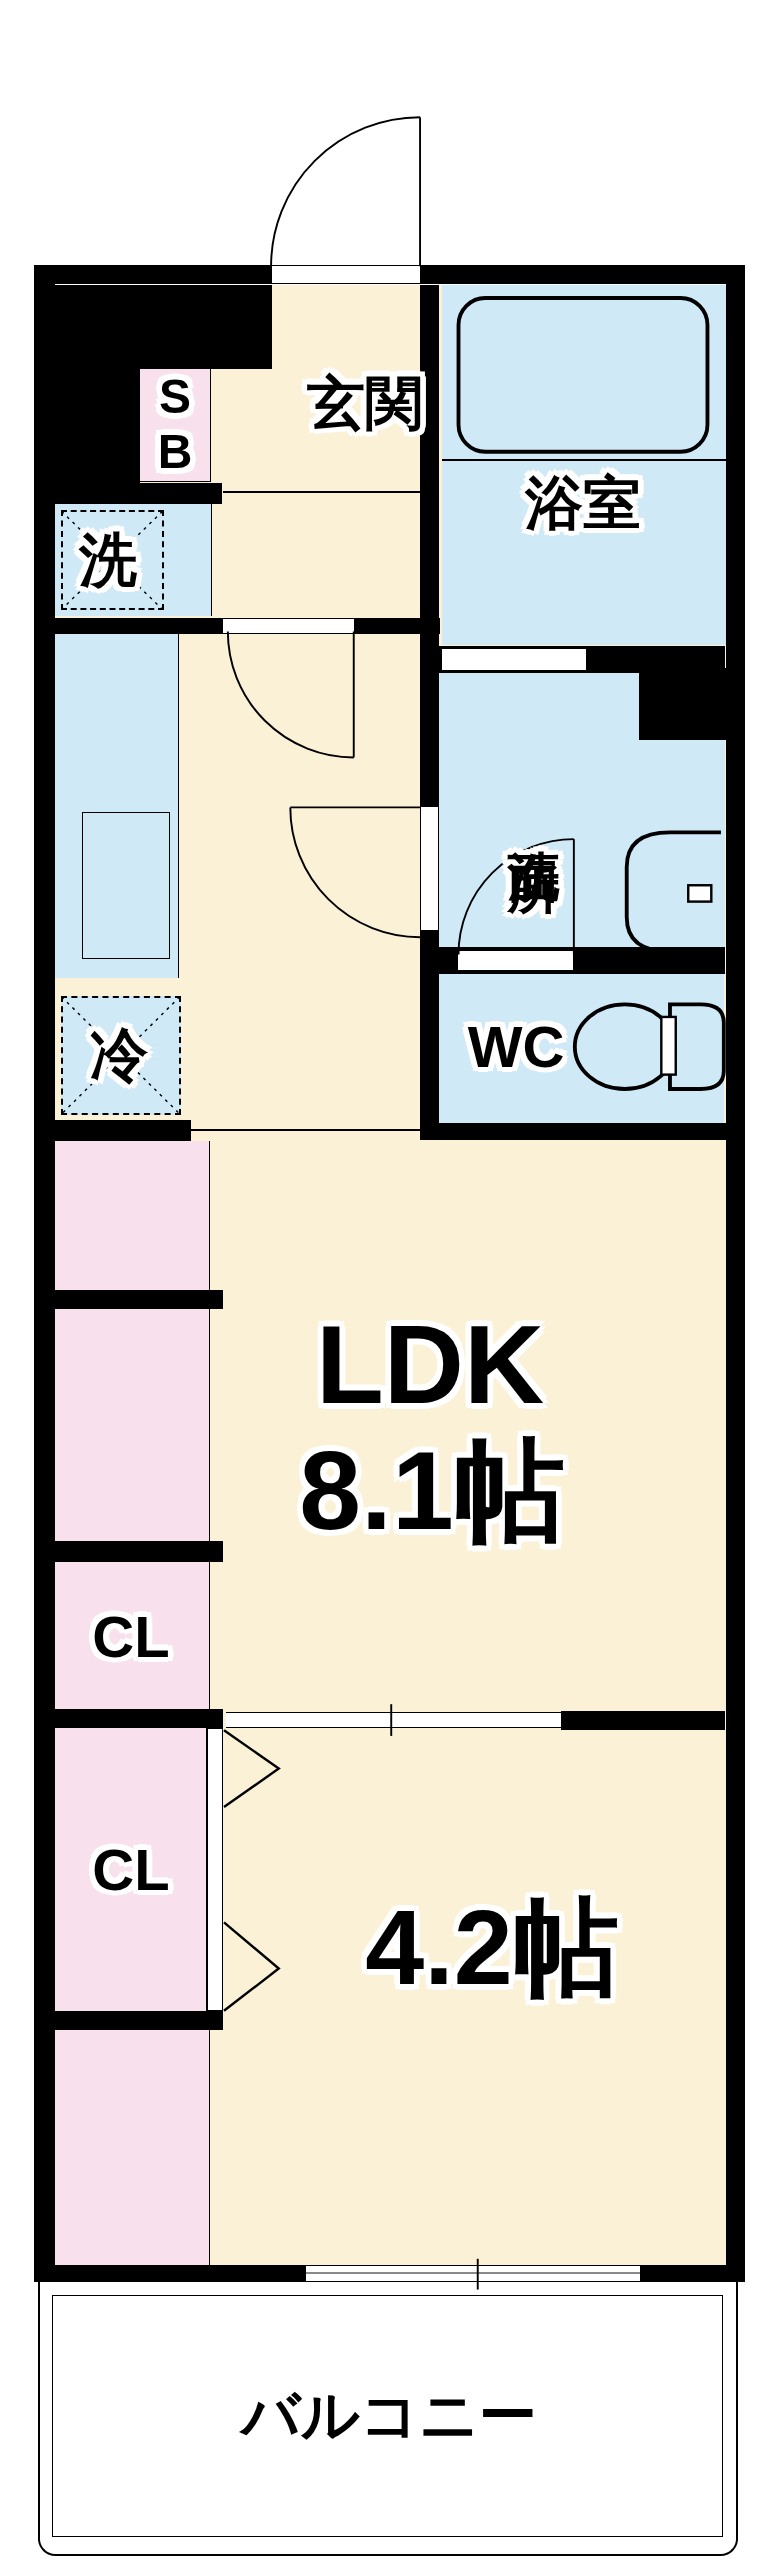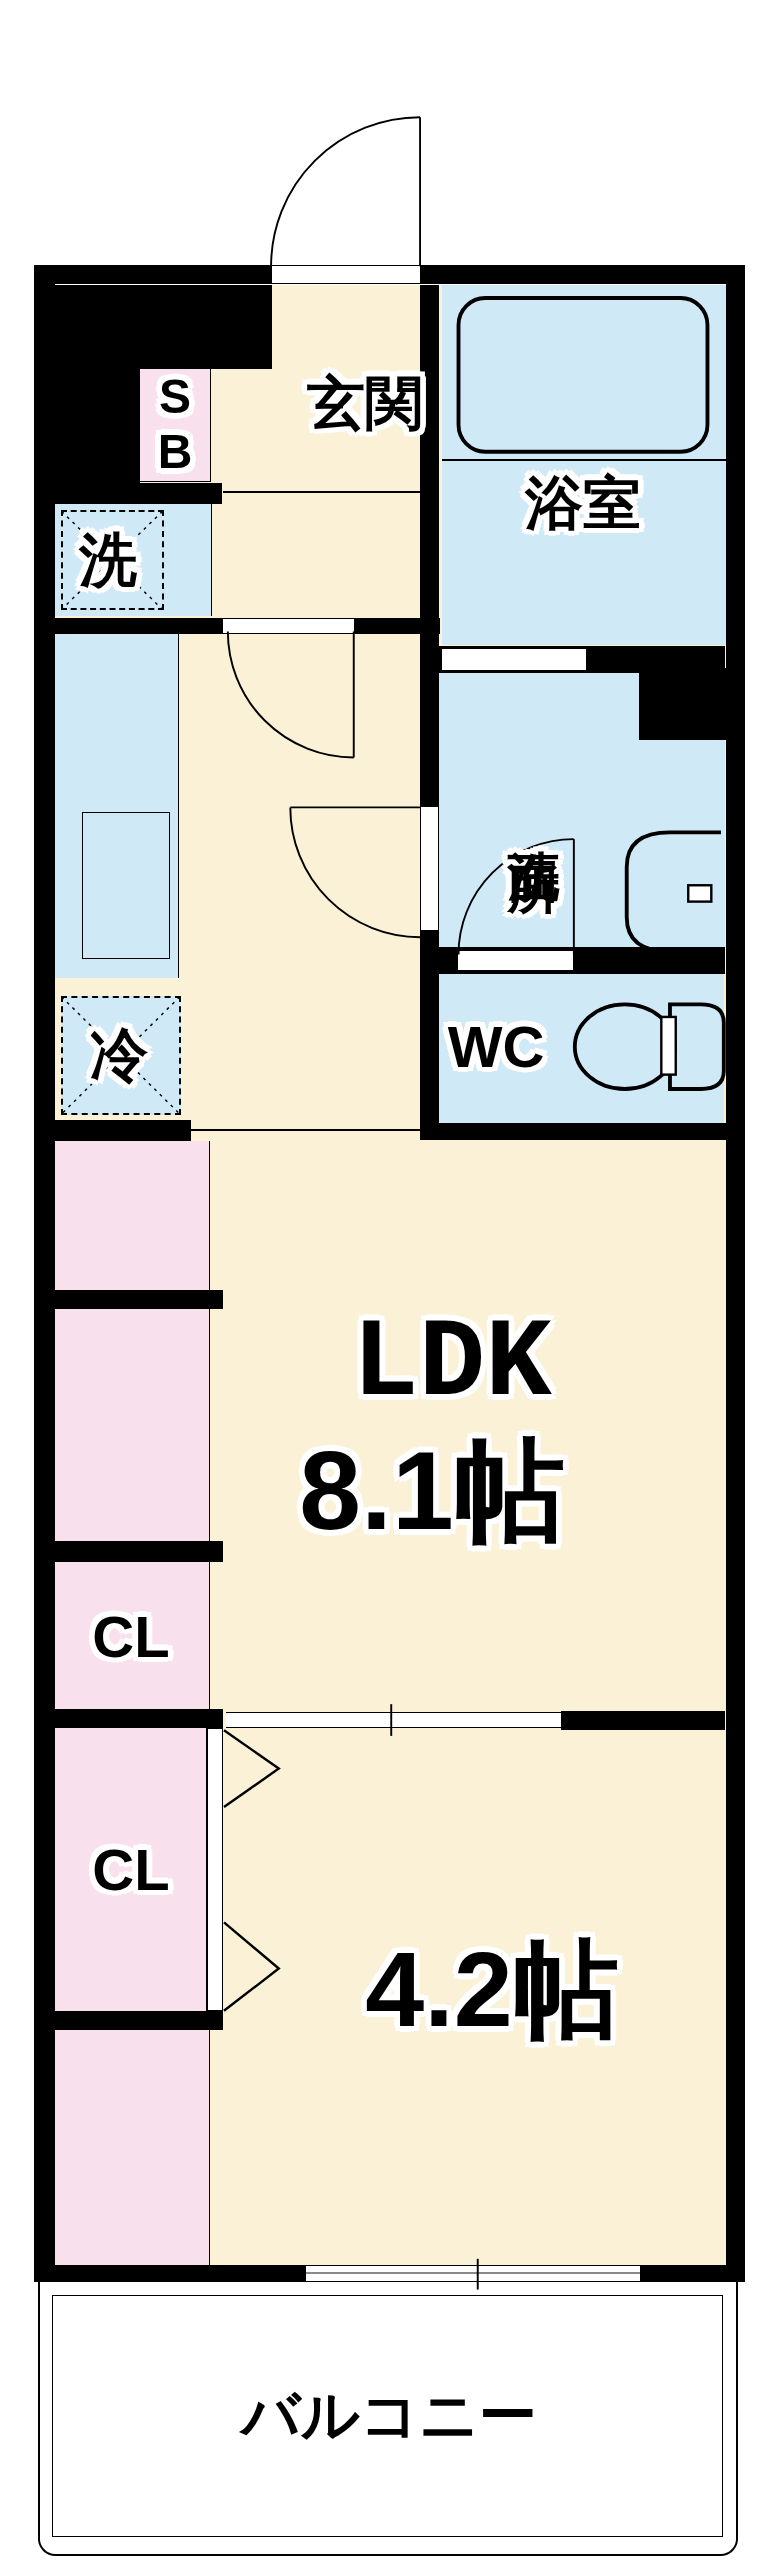--- a/index.html
+++ b/index.html
@@ -140,23 +140,23 @@
       <path d="M497,2350 L497,2382"></path>
     </g>
   </svg>
 
   <div class="rlabel mid" style="left:317px;top:403px;margin-left:48px;">玄関</div>
   <div class="rlabel" style="left:175px;top:424px;font-size:48px;">S
 B</div>
   <div class="rlabel mid" style="left:108px;top:560px;">洗</div>
   <div class="rlabel mid" style="left:583px;top:503px;">浴室</div>
   <div class="rlabel vtext" style="left:533px;top:817px;font-size:52px;">洗面所</div>
-  <div class="rlabel mid" style="left:496px;top:1047px;">WC</div>
+  <div class="rlabel mid" style="left:516px;top:1047px;">WC</div>
   <div class="rlabel mid" style="left:119px;top:1055px;">冷</div>
-  <div class="rlabel big" style="left:452px;top:1365px;font-family:Liberation Mono, monospace;">LDK</div>
+  <div class="rlabel big" style="left:430px;top:1365px;">LDK</div>
   <div class="rlabel big" style="left:432px;top:1491px;">8.1帖</div>
   <div class="rlabel mid" style="left:131px;top:1637px;">CL</div>
   <div class="rlabel mid" style="left:131px;top:1870px;">CL</div>
-  <div class="rlabel" style="left:492px;top:1990px;font-size:106px;">4.2帖</div>
+  <div class="rlabel" style="left:492px;top:1948px;font-size:106px;">4.2帖</div>
   <div class="rlabel plain" style="left:389px;top:2415px;">バルコニー</div>
 
 </div>
 
 
 </body></html>

